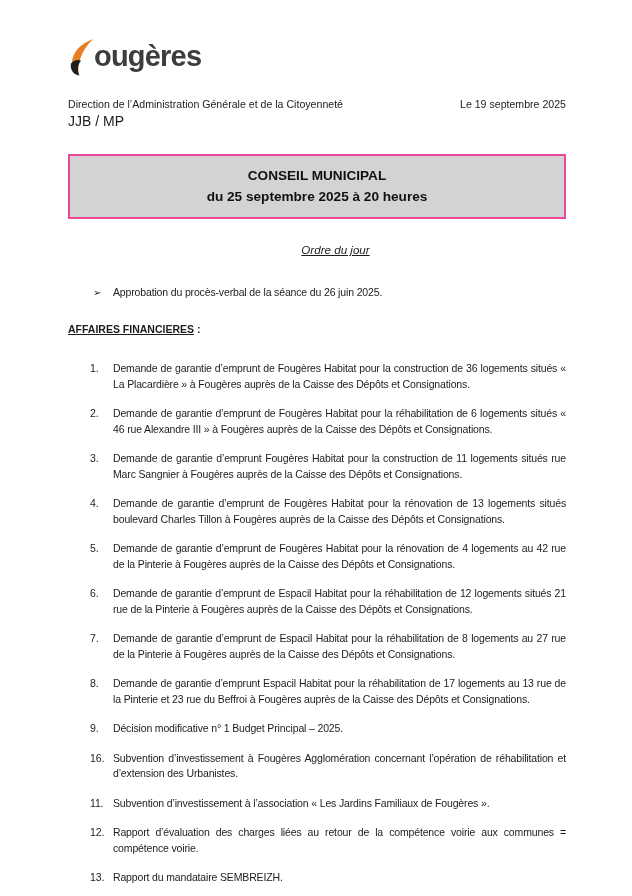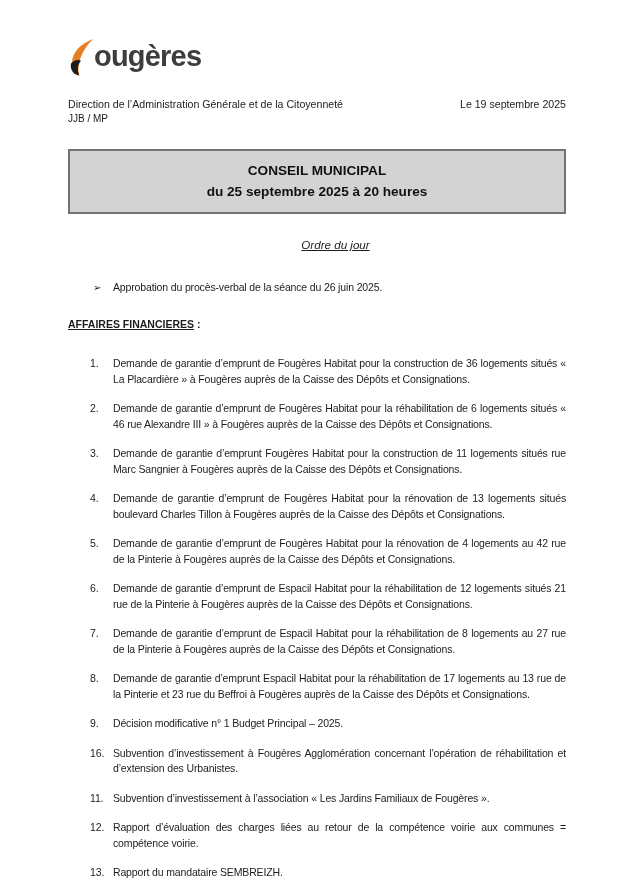--- a/index.html
+++ b/index.html
@@ -20,27 +20,27 @@
   .logo-text {
     font-size: 29px; font-weight: bold; color: #3d3d3c;
     letter-spacing: -0.8px; line-height: 36px; margin-left: -1px;
   }
 
   
   .dept-row {
     display: flex; justify-content: space-between; align-items: baseline;
     font-size: 10.6px; margin-top: 20px; color: #1c1c1c;
   }
-  .ref-line { font-size: 10px; margin-top: 3px; }
+  .ref-line { font-size: 14px; margin-top: 3px; }
 
   
   .title-box {
     margin-top: 25px;
     background: #d3d3d3;
-    border: 2px solid #737373;
+    border: 2px solid #ec4899;
     text-align: center;
     padding: 9px 4px 10px;
     font-weight: bold; font-size: 13.6px; line-height: 21px;
     color: #111111;
   }
 
   
   .subtitle { text-align: center; margin-top: 24px; font-size: 11.6px; }
   .subtitle span {
     font-weight: normal; font-style: italic; text-decoration: underline; margin-left: 37px;

